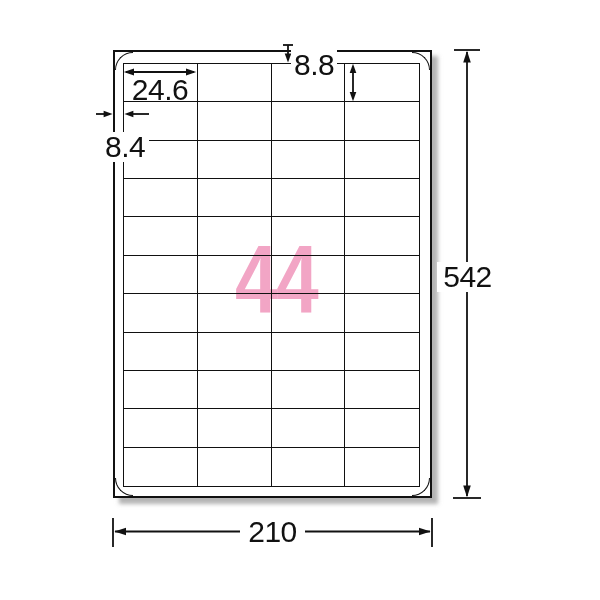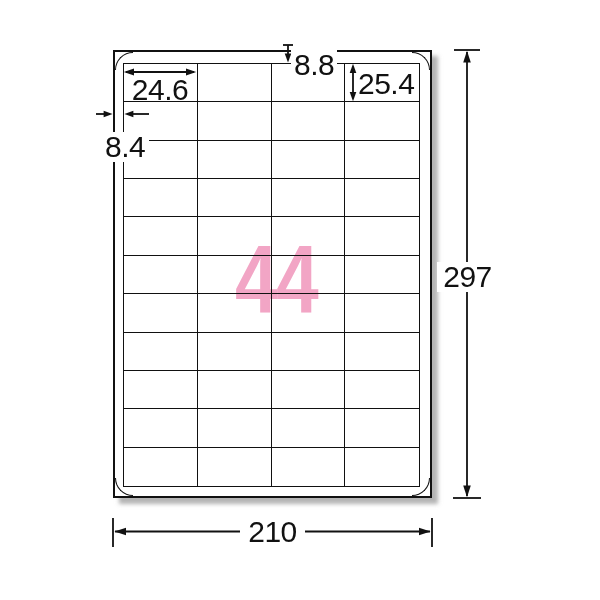--- a/index.html
+++ b/index.html
@@ -149,18 +149,17 @@
       <line x1="454" y1="50" x2="480" y2="50"></line>
       <line x1="453" y1="498" x2="481" y2="498"></line>
       <line x1="467" y1="52" x2="467" y2="496"></line>
       <path d="M467 50.8 L463.2 62.5 L470.8 62.5 Z"></path>
       <path d="M467 497.2 L463.2 485.5 L470.8 485.5 Z"></path>
     </g>
   </svg>
 
   <div class="dimtext t-label-width">24.6</div>
   <div class="dimtext t-top-margin halo">8.8</div>
-  <div class="dimtext t-label-height">25.4</div>
   <div class="dimtext t-side-margin halo">8.4</div>
   <div class="dimtext t-paper-width halo">210</div>
-  <div class="dimtext t-paper-height halo">297</div>
+  <div class="dimtext t-paper-height halo">542</div>
 
 </div>
 
 </body></html>

